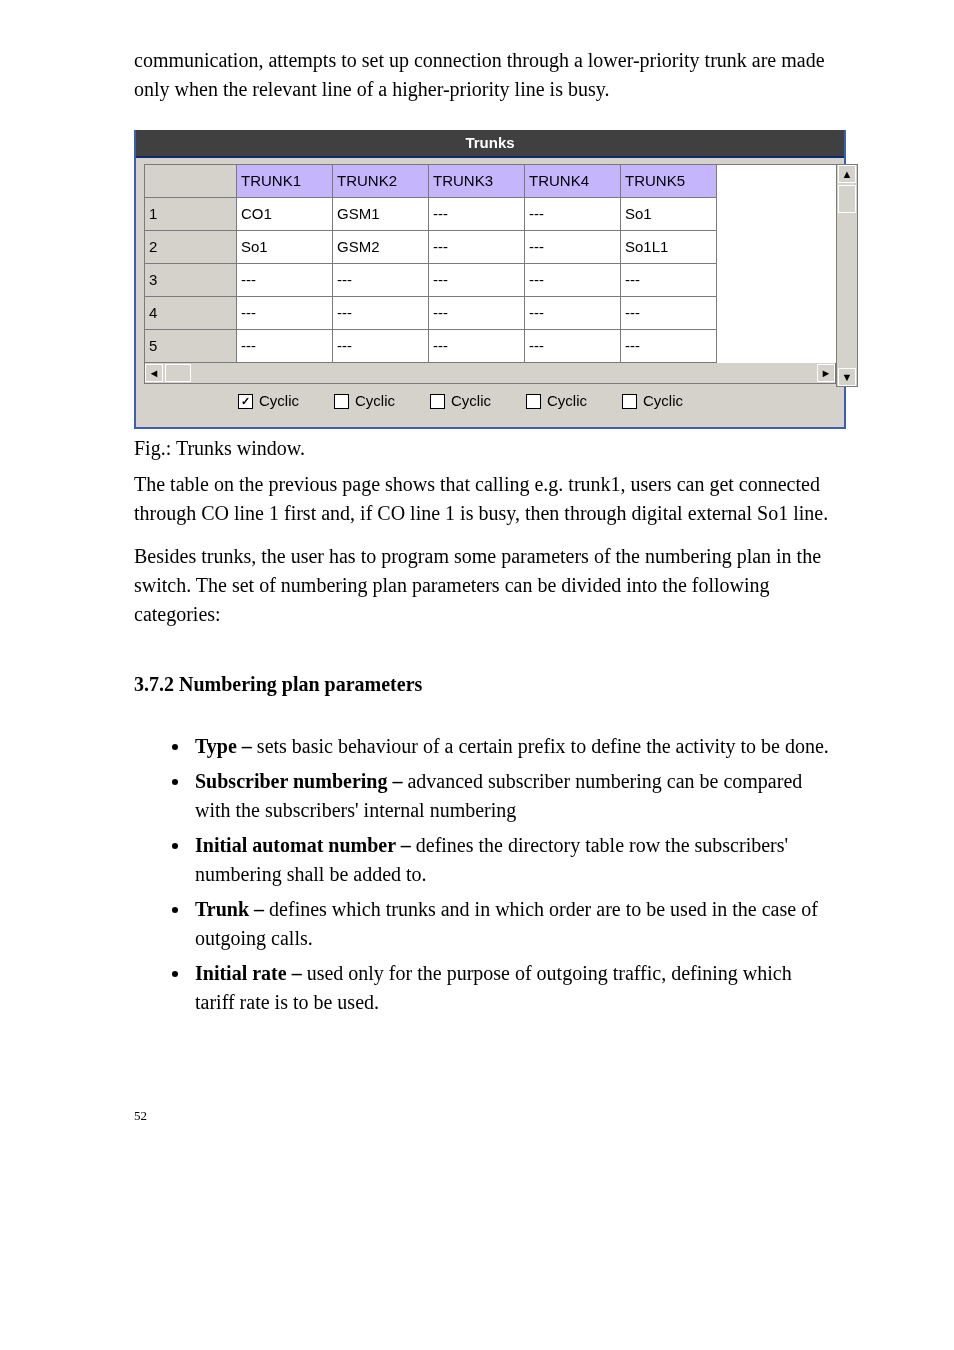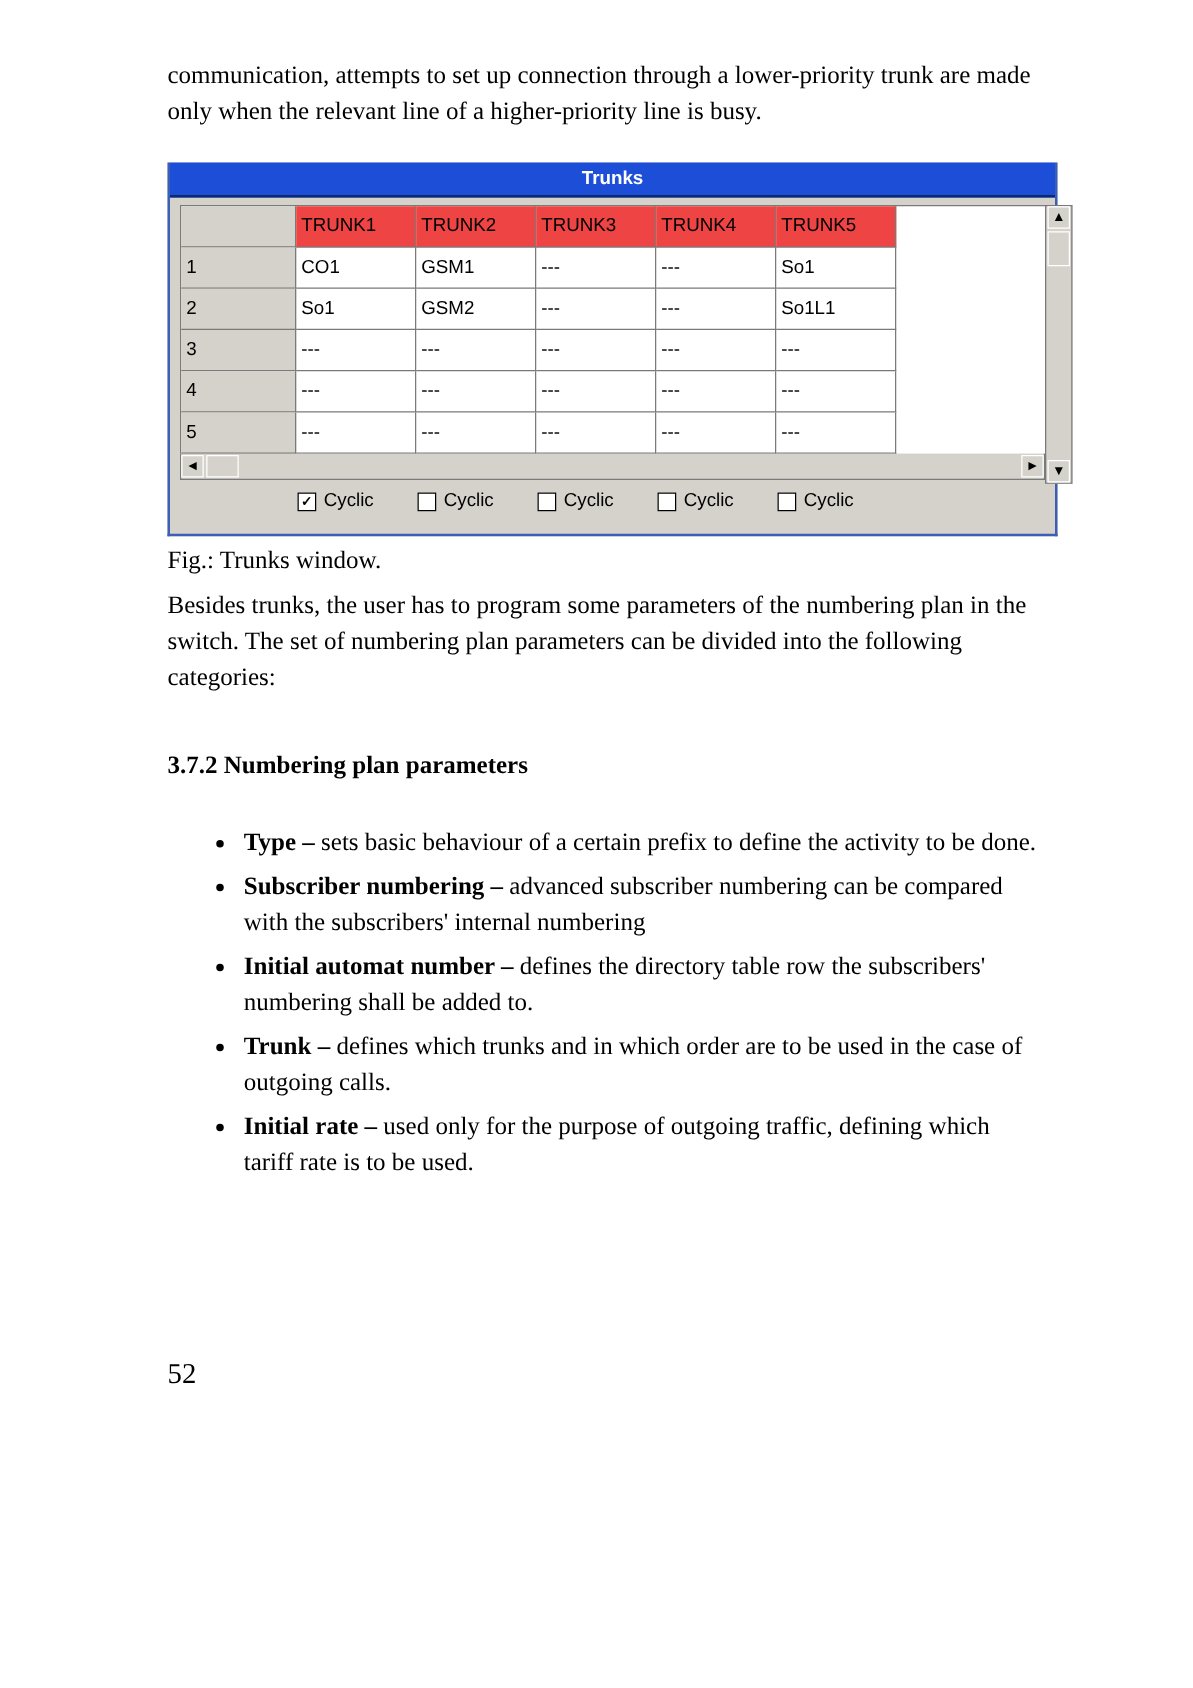--- a/index.html
+++ b/index.html
@@ -2,41 +2,41 @@
 <html><head>
 <meta charset="utf-8">
 <style>
 html,body{margin:0;padding:0;background:#fff;font-family:"Times New Roman",serif;color:#000}
 .page{width:954px;height:1152px;position:relative;box-sizing:border-box;padding:46px 110px 0 134px}
 .body-text{font-size:20px;line-height:1.45}
 .body-text p{margin:0 0 14px 0}
 .fig-wrap{margin:26px 0 10px 0}
 .fig-caption{font-size:20px;margin-top:8px}
 .panel{width:708px;border:2px solid #3a5fb5;border-top:none;border-left:2px solid #3a5fb5;border-right:2px solid #3a5fb5;border-bottom:2px solid #3a5fb5;background:#d5d2cc;font-family:Tahoma,Arial,sans-serif;font-size:15px;color:#000}
-.panel-title{background:#1d4ed8;color:#fff;font-weight:700;text-align:center;height:26px;line-height:26px;border-bottom:2px solid #0b2a6f}
+.panel-title{background:#404040;color:#fff;font-weight:700;text-align:center;height:26px;line-height:26px;border-bottom:2px solid #0b2a6f}
 .grid-outer{position:relative;margin:6px 8px 0 8px}
 .grid{display:grid;grid-template-columns:92px repeat(5,96px);border-top:1px solid #7a7a7a;border-left:1px solid #7a7a7a;background:#fff}
 .gc{border-right:1px solid #7a7a7a;border-bottom:1px solid #7a7a7a;padding:5px 4px;height:22px;line-height:22px;overflow:hidden;white-space:nowrap}
-.gh{background:#ef4444}
+.gh{background:#c4b5fd}
 .rowhead{background:#d5d2cc}
 .grid-corner{background:#d5d2cc}
 .vsb{position:absolute;top:0;right:-22px;width:20px;height:calc(100% + 22px);background:#d5d2cc;border:1px solid #7a7a7a;display:flex;flex-direction:column;justify-content:space-between;align-items:center}
 .vsb .arrow,.hsb .arrow{width:16px;height:16px;background:#d5d2cc;border:1px solid #fff;display:flex;align-items:center;justify-content:center;font-size:11px;color:#000}
 .vsb .thumb{position:absolute;top:20px;left:1px;width:16px;height:26px;background:#d5d2cc;border:1px solid #fff}
 .hsb{position:relative;margin:0 8px 0 8px;height:20px;background:#d5d2cc;border:1px solid #7a7a7a;border-top:none;display:flex;justify-content:space-between;align-items:center}
 .hsb .thumb{position:absolute;left:20px;top:1px;height:16px;width:24px;background:#d5d2cc;border:1px solid #fff}
 .cyclic-row{display:grid;grid-template-columns:92px repeat(5,96px);margin:8px 8px 18px 8px;font-size:15px}
 .cyc{display:flex;align-items:flex-end;gap:6px;padding-left:2px}
 .cb{width:13px;height:13px;background:#fff;border:1px solid #000;display:inline-flex;align-items:center;justify-content:center;font-size:11px;font-weight:700}
 .cb.checked::after{content:"✓"}
 .section-heading{font-size:20px;margin:44px 0 36px 0}
 .bullets{font-size:20px;line-height:1.45;padding-left:46px;margin:11px}
 .bullets li{margin:0 0 6px 0;padding-left:4px}
 .bullets b{font-weight:700}
-.pagenum{position:absolute;bottom:40px;left:134px;font-size:23px}
+.pagenum{position:absolute;bottom:28px;left:134px;font-size:13px}
 </style>
 </head>
 <body>
 <div class="page">
 
 <div class="body-text">
   <p>communication, attempts to set up connection through a lower-priority trunk are made only when the relevant line of a higher-priority line is busy.</p>
 </div>
 
 <div class="fig-wrap">
@@ -118,20 +118,21 @@
       <div class="cyc">
             <span class="cb"></span>
             <span>Cyclic</span>
           </div>
     </div>
   </div>
   <div class="fig-caption">Fig.: Trunks window.</div>
 </div>
 
 <div class="body-text">
+  <p>The table on the previous page shows that calling e.g. trunk1, users can get connected through CO line 1 first and, if CO line 1 is busy, then through digital external So1 line.</p>
   <p>Besides trunks, the user has to program some parameters of the numbering plan in the switch. The set of numbering plan parameters can be divided into the following categories:</p>
 </div>
 
 <h2 class="section-heading">3.7.2 Numbering plan parameters</h2>
 
 <ul class="bullets">
   <li><b>Type –</b><span> sets basic behaviour of a certain prefix to define the activity to be done.</span></li>
   <li><b>Subscriber numbering –</b><span> advanced subscriber numbering can be compared with the subscribers' internal numbering</span></li>
   <li><b>Initial automat number –</b><span> defines the directory table row the subscribers' numbering shall be added to.</span></li>
   <li><b>Trunk –</b><span> defines which trunks and in which order are to be used in the case of outgoing calls.</span></li>

